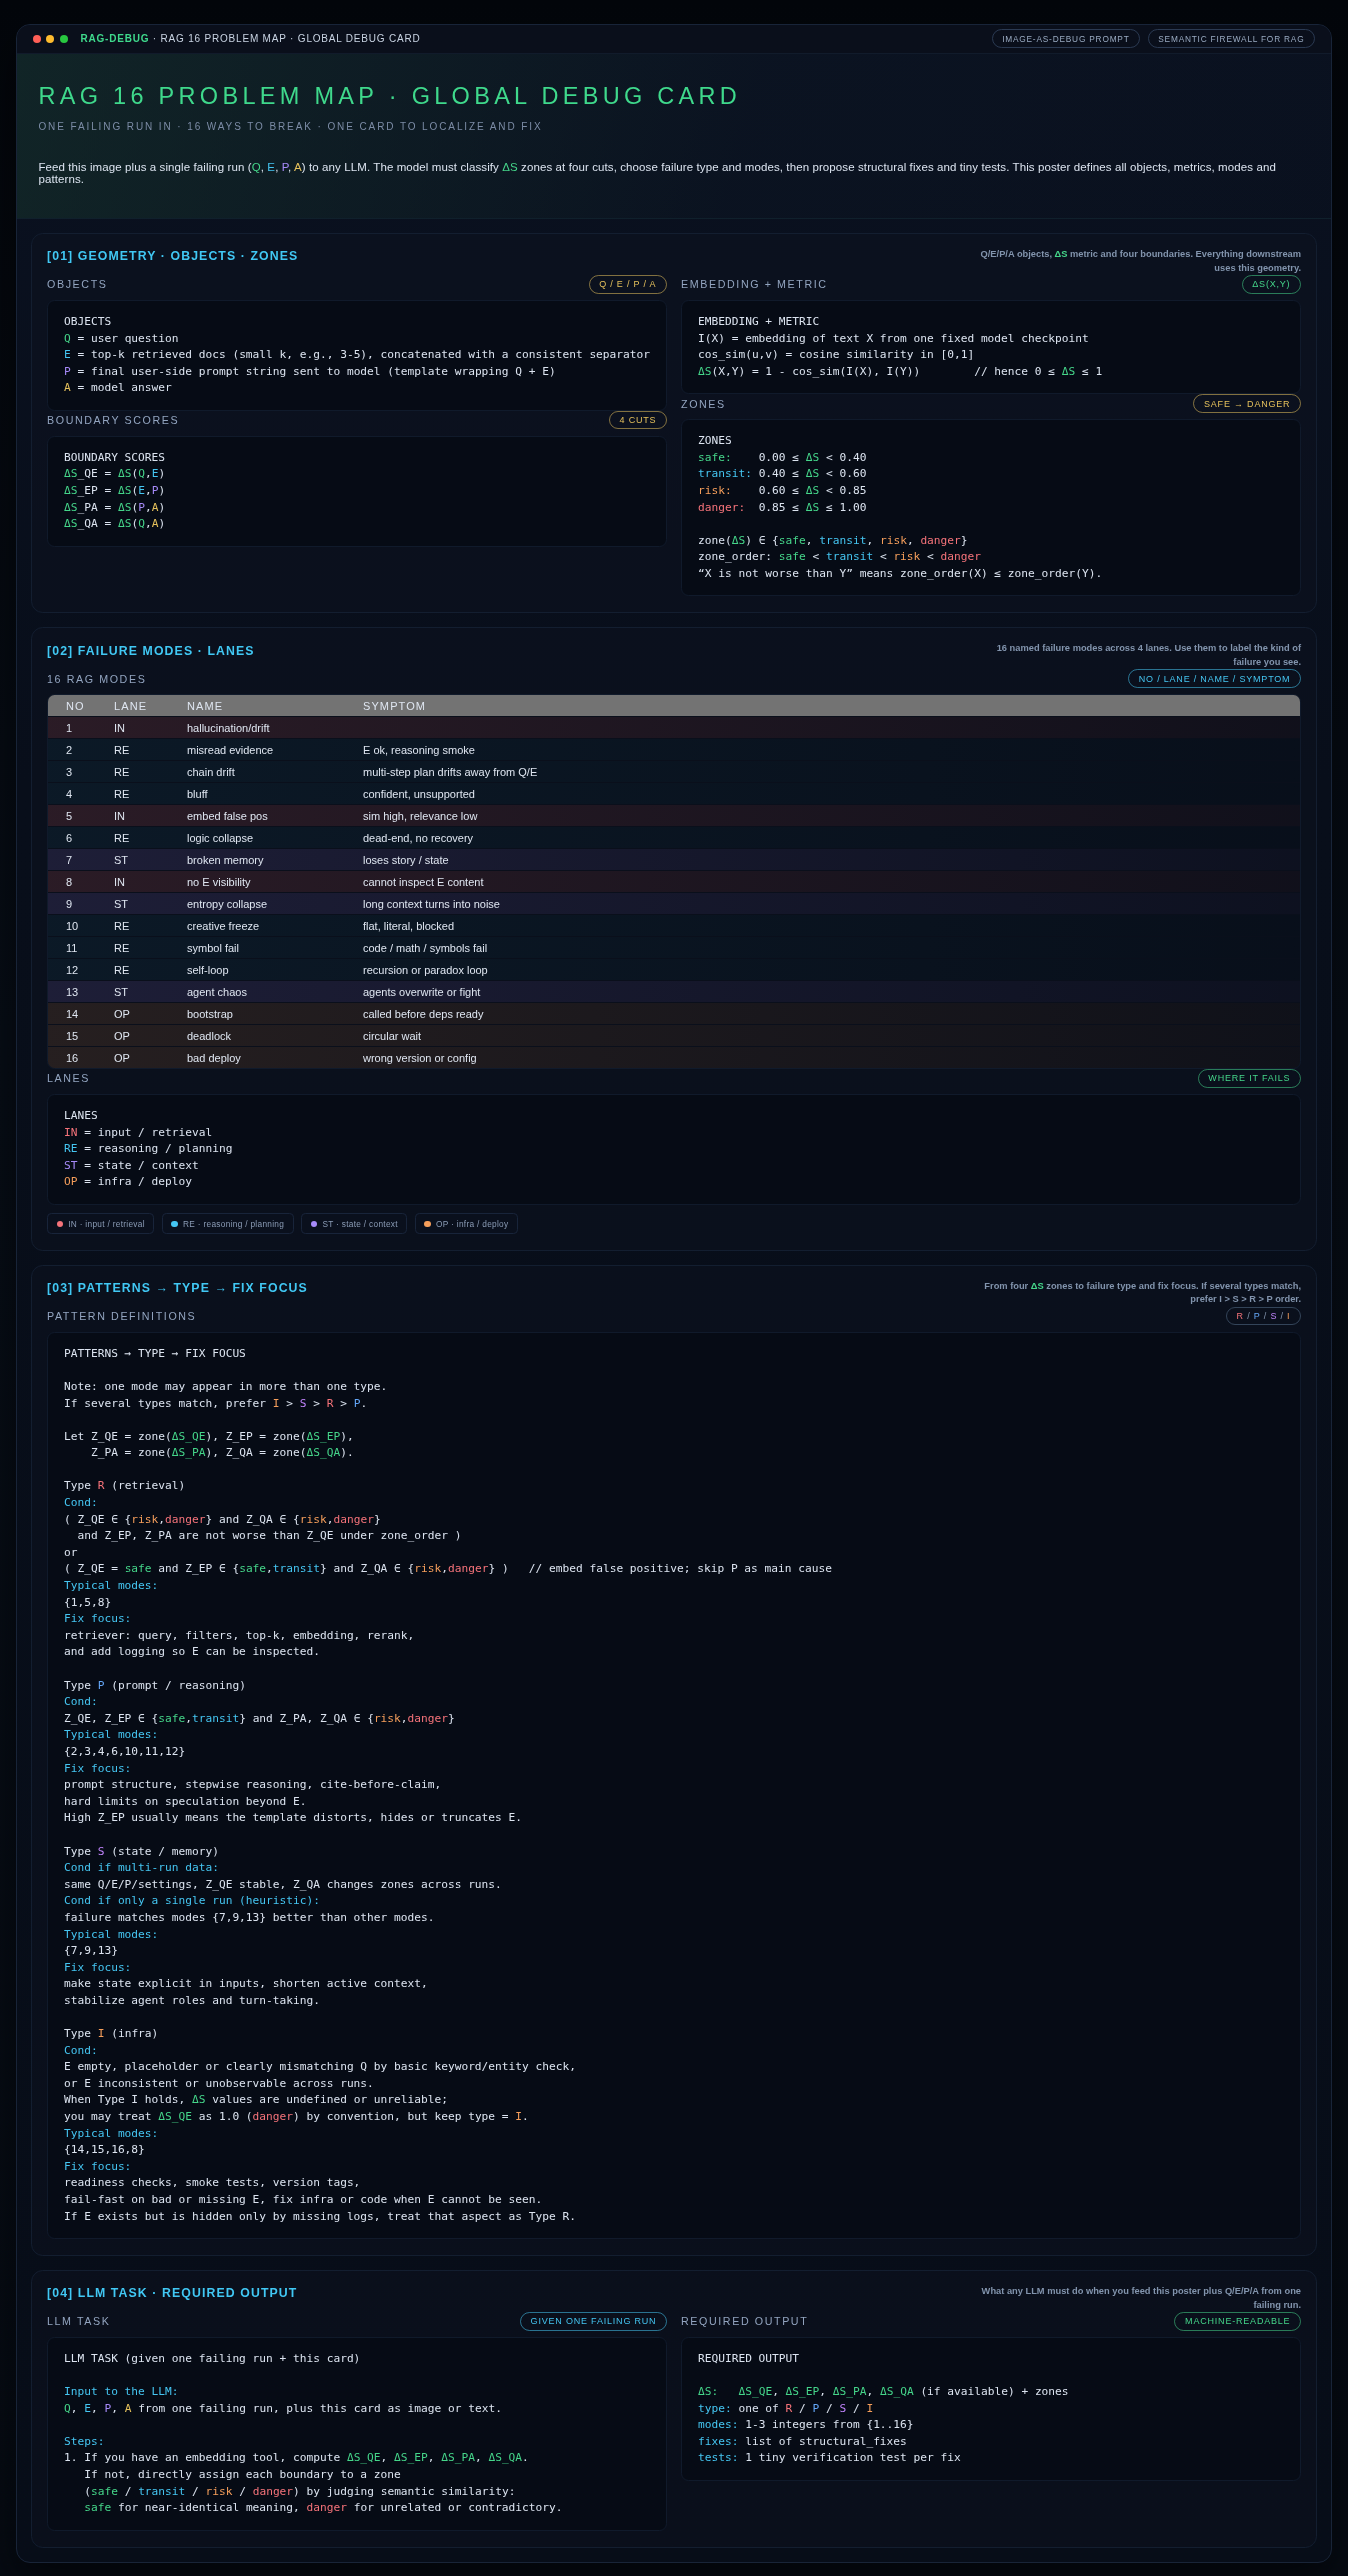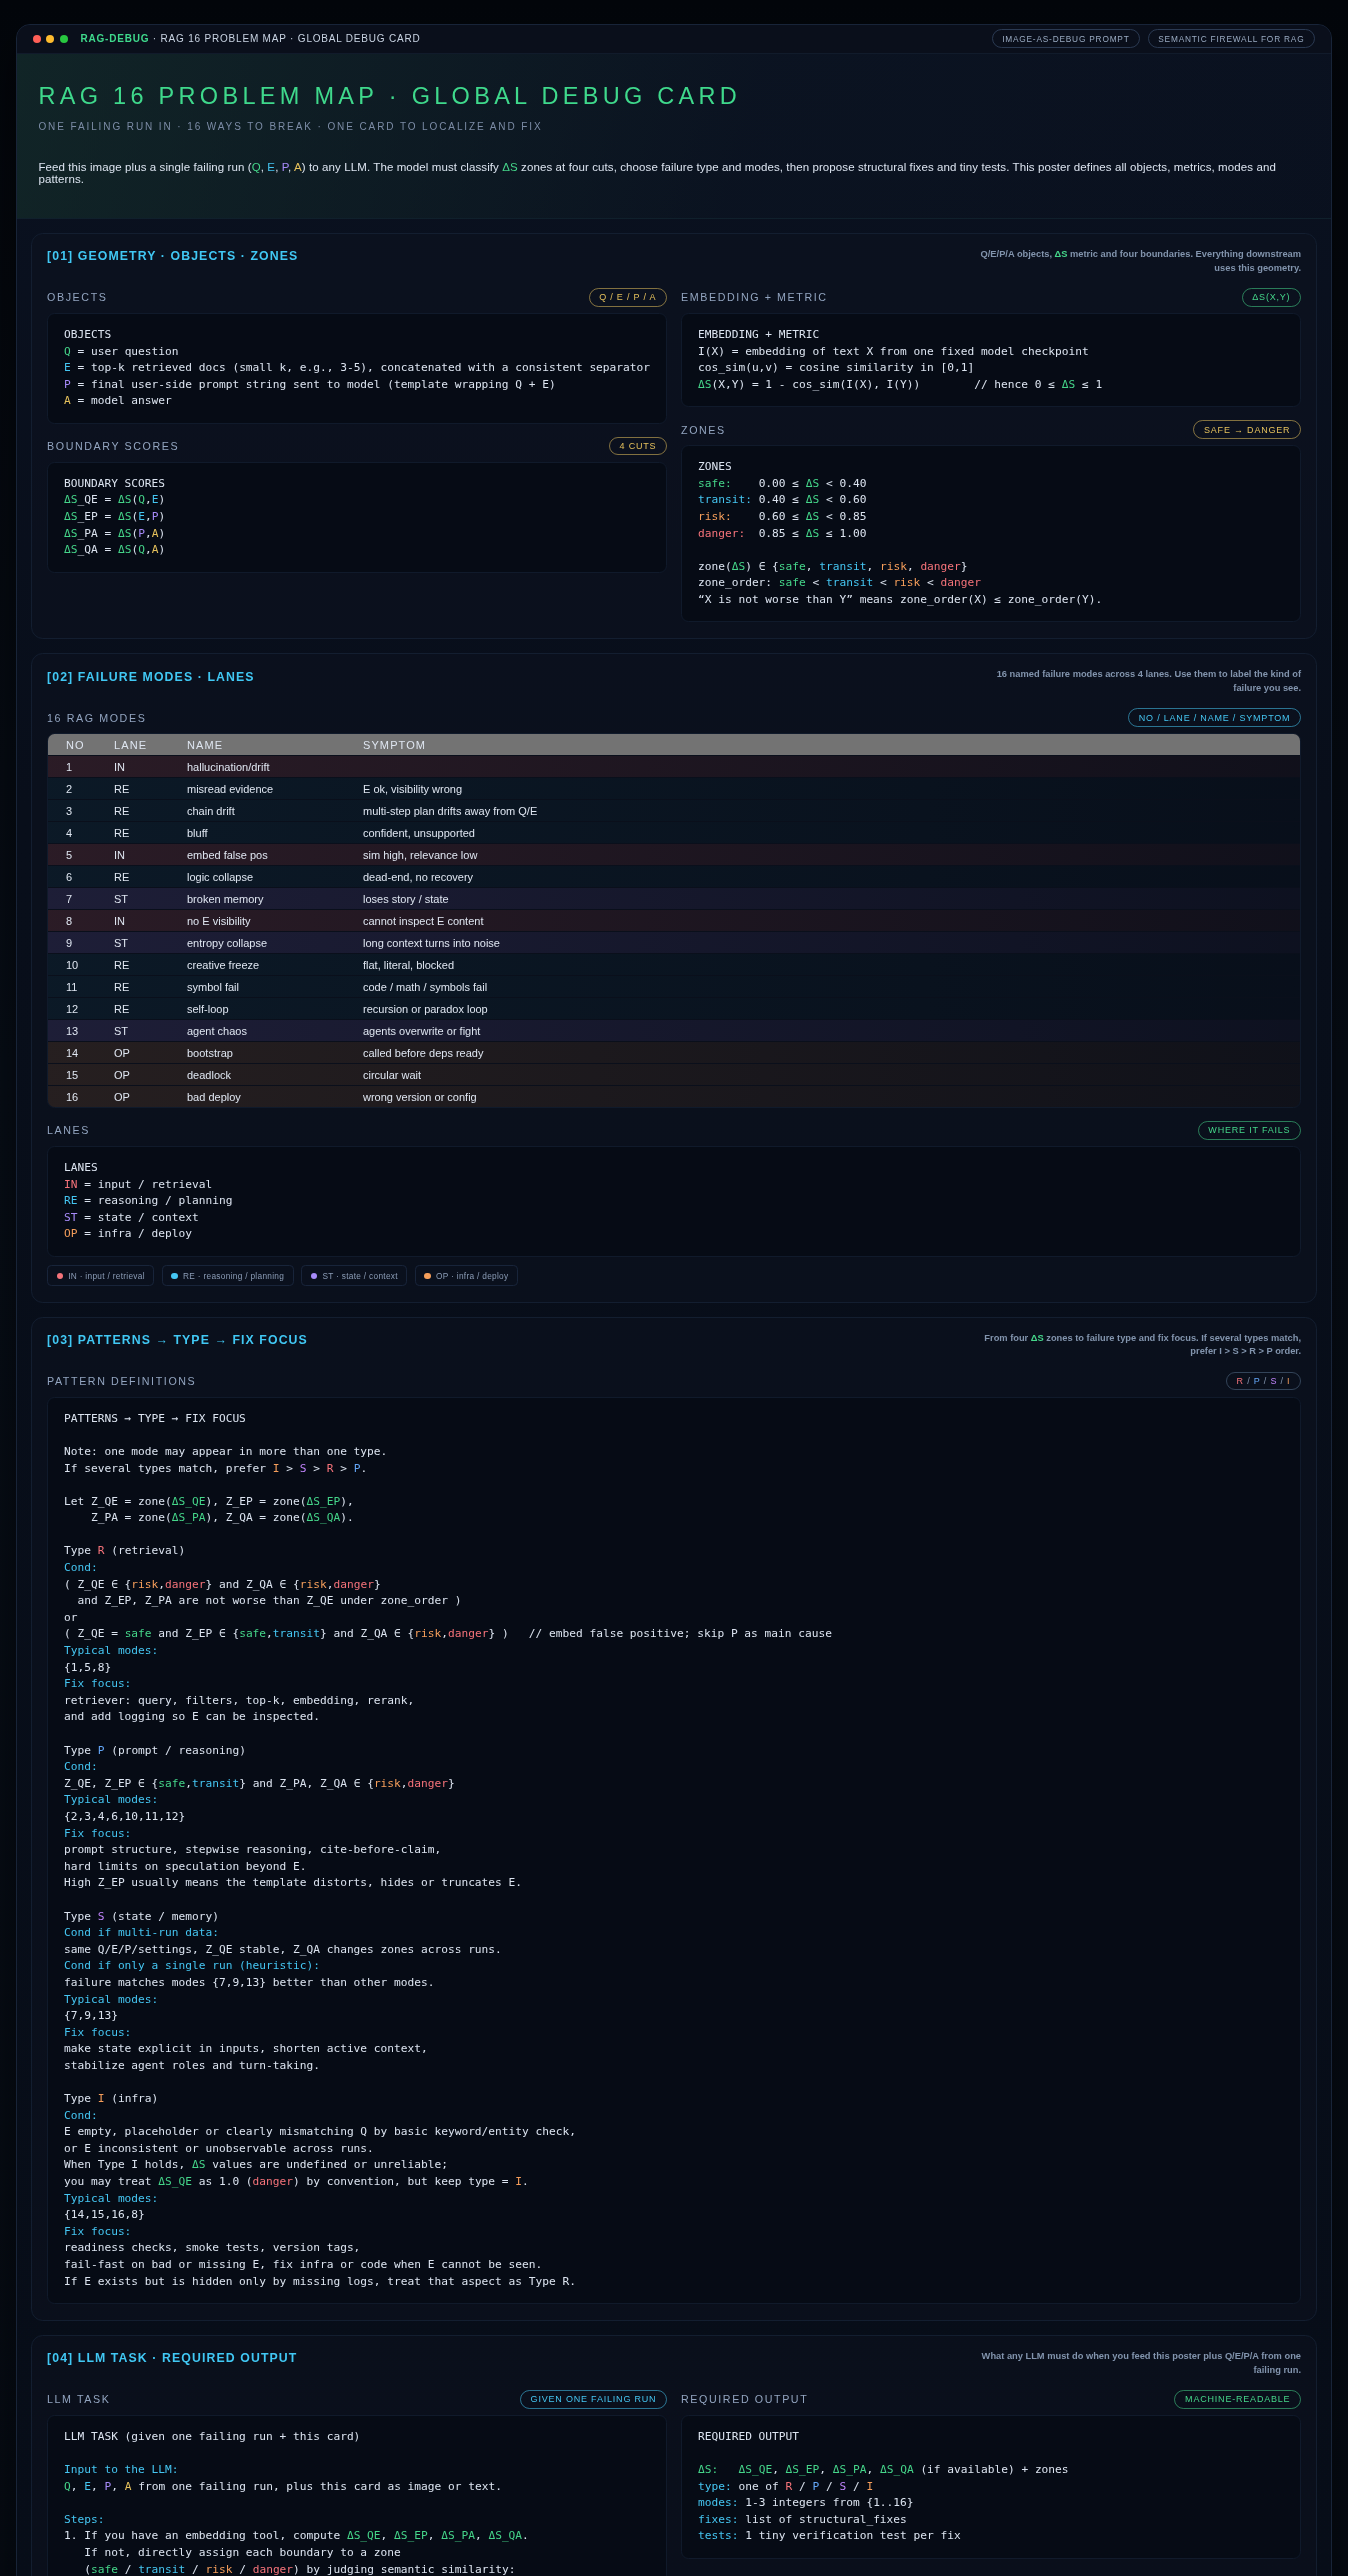--- a/index.html
+++ b/index.html
@@ -20,21 +20,21 @@
   .hero{padding:29px 21.4px 33px;background:linear-gradient(105deg,rgba(24,56,46,.5),rgba(14,26,38,.25) 55%,rgba(12,20,32,.1));border-bottom:0.5px solid #10202c;}
   .hero h1{margin:0;font-size:23.5px;font-weight:500;letter-spacing:4.3px;color:#3fd98c;}
   .hero .sub{margin-top:11.8px;font-size:10px;letter-spacing:1.9px;color:#7c8ca6;}
   .hero .intro{margin-top:29px;font-size:11.5px;color:#d3dbe7;letter-spacing:0.1px;}
   
   .section{margin:14px 14px;border:0.5px solid #131e30;border-radius:11.8px;background:rgba(12,18,31,.55);padding:14px 15px 16px;}
   .sec-head{display:flex;justify-content:space-between;align-items:flex-start;gap:21.4px;}
   .sec-title{font-size:12.3px;font-weight:700;letter-spacing:1.1px;color:#41c8f4;white-space:nowrap;padding-top:1.1px;}
   .sec-note{font-size:9.3px;line-height:1.45;color:#6e819e;text-align:right;max-width:331px;font-weight:bold;}
   .cols2{display:grid;grid-template-columns:1fr 1fr;gap:14px;align-items:start;}
-  .panel{margin-top:13px;}
+  .panel{}
   .panel-head{display:flex;justify-content:space-between;align-items:center;margin-bottom:6.4px;}
   .panel-label{font-size:10.7px;letter-spacing:1.6px;color:#93a5c0;}
   .badge{padding:3.2px 9.6px;border:0.8px solid #334459;border-radius:534px;font-size:9px;letter-spacing:0.8px;white-space:nowrap;color:#aab8cd;}
   .bc-y{color:#e5c15c;border-color:rgba(229,193,92,.55);}
   .bc-g{color:#45d68a;border-color:rgba(69,214,138,.55);}
   .bc-c{color:#45c6f2;border-color:rgba(69,198,242,.55);}
   .bc-dim{color:#aab8cd;border-color:#334459;}
   .codebox{background:#060b15;border:0.5px solid #101a2b;border-radius:7.5px;padding:13px 16px;
     font-family:"DejaVu Sans Mono",monospace;font-size:11.2px;line-height:16.6px;white-space:pre;overflow:hidden;}
   .code-line{min-height:16.6px;}
@@ -142,21 +142,21 @@
           </div>
           <div class="trow row-IN">
             <div class="cell">1</div>
             <div class="cell lane-r">IN</div>
             <div class="cell">hallucination/drift</div>
           </div>
           <div class="trow row-RE">
             <div class="cell">2</div>
             <div class="cell lane-c">RE</div>
             <div class="cell">misread evidence</div>
-            <div class="cell">E ok, visibility wrong</div>
+            <div class="cell">E ok, reasoning smoke</div>
           </div>
           <div class="trow row-RE">
             <div class="cell">3</div>
             <div class="cell lane-c">RE</div>
             <div class="cell">chain drift</div>
             <div class="cell">multi-step plan drifts away from Q/E</div>
           </div>
           <div class="trow row-RE">
             <div class="cell">4</div>
             <div class="cell lane-c">RE</div>

